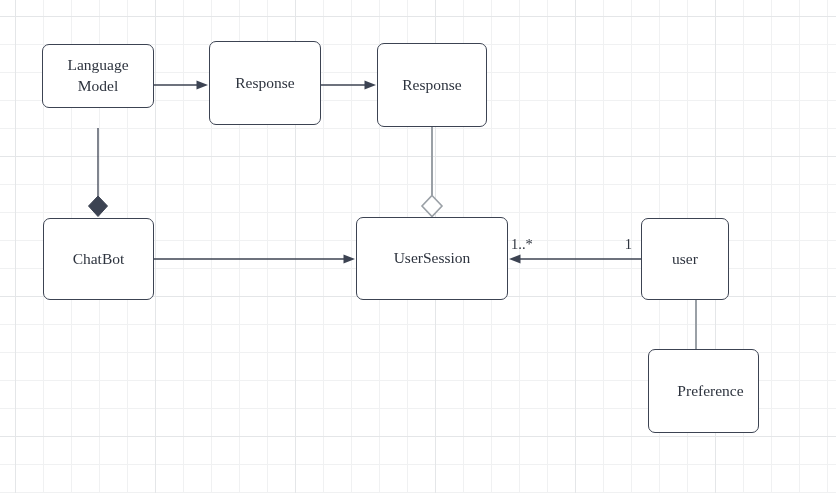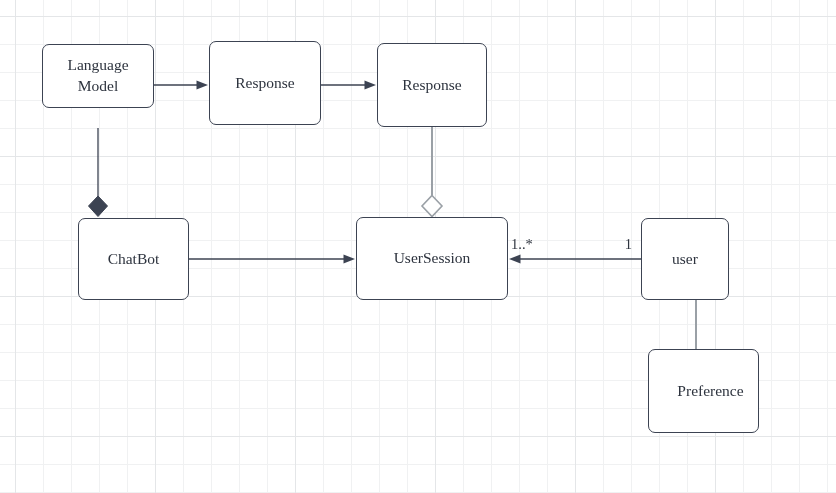--- a/index.html
+++ b/index.html
@@ -47,21 +47,21 @@
     justify-content: center;
     text-align: center;
     font-size: 15.5px;
     color: var(--text-color, #2d333e);
     padding: 0 14px;
     line-height: 1.35;
   }
   #n-language-model { left: 42px;  top: 44px;  width: 112px; height: 64px; }
   #n-response       { left: 209px; top: 41px;  width: 112px; height: 84px; }
   #n-message        { left: 377px; top: 43px;  width: 110px; height: 84px; }
-  #n-chatbot        { left: 43px;  top: 218px; width: 111px; height: 82px; margin-left: 35px; }
+  #n-chatbot        { left: 43px;  top: 218px; width: 111px; height: 82px; }
   #n-user-session   { left: 356px; top: 217px; width: 152px; height: 83px; }
   #n-user           { left: 641px; top: 218px; width: 88px; height: 82px; }
   #n-preference     { left: 648px; top: 349px; width: 111px; height: 84px; padding-left: 28px; }
 </style>
 </head>
 <body>
 
 <div class="canvas">
 
   <svg class="edges-layer" width="836" height="493" viewBox="0 0 836 493">

